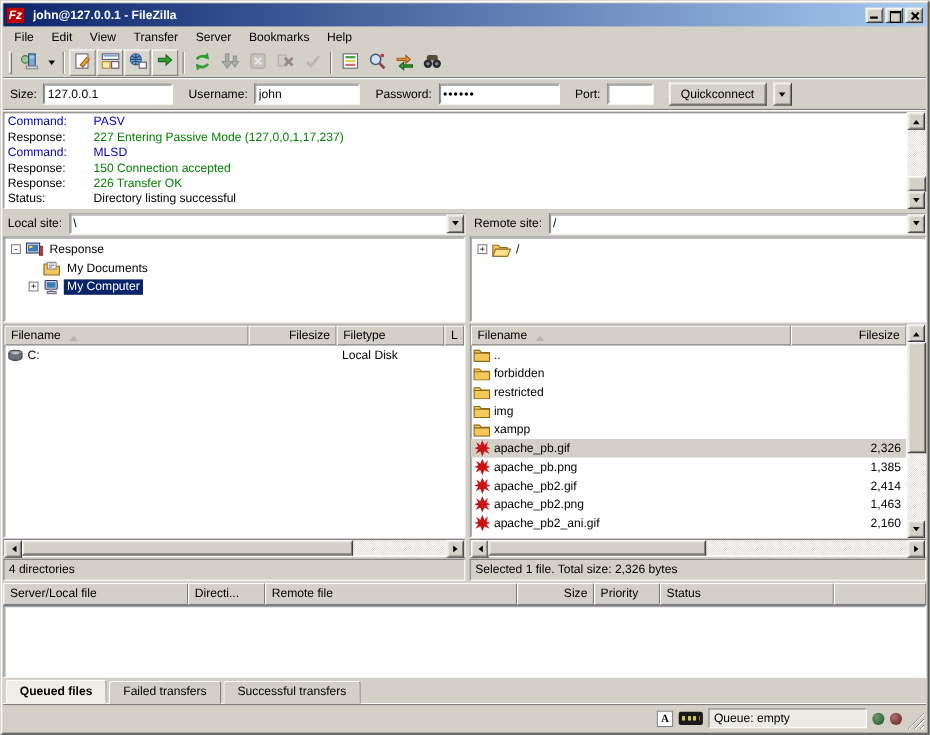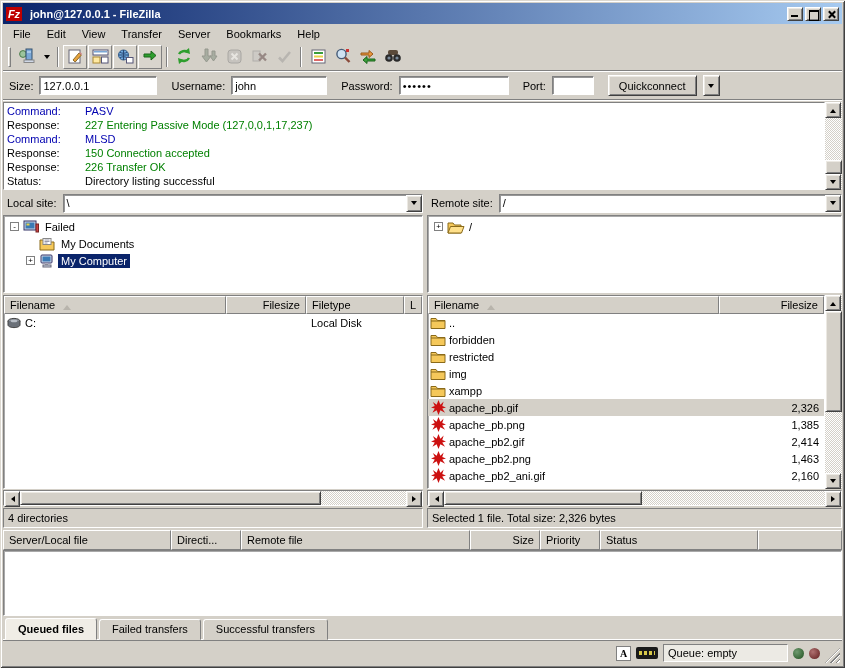--- a/index.html
+++ b/index.html
@@ -154,21 +154,21 @@
   .tab.active{ font-weight:bold; background:#F0EDE6; padding-top:4px; }
 
   
   .statusbar{ height:24px; flex:0 0 24px; display:flex; align-items:center; justify-content:flex-end;
     gap:5px; padding:2px 2px 2px 6px; }
   .ascii-ind{ width:15px; height:15px; background:#fff; border:1px solid #808080; text-align:center;
     font:bold 10px/14px "Liberation Serif",serif; }
   .speed-badge{ width:22px; height:12px; background:#1a1a1a; border-radius:2px; position:relative; }
   .speed-badge::after{ content:""; position:absolute; left:3px; top:4px; width:16px; height:4px;
     background:repeating-linear-gradient(to right,#d8c84a 0 3px,transparent 3px 5px); }
-  .queue-ind{ width:125px; height:18px; display:flex; align-items:center; padding:0 4px;
+  .queue-ind{ width:144px; height:18px; display:flex; align-items:center; padding:0 4px;
     background:#ECEAE4; border:1px solid; border-color:#808080 #fff #fff #808080; }
   .led{ width:11px; height:11px; border-radius:50%; }
   .led-green{ background:radial-gradient(circle at 35% 35%, #6f9a6f, #1e4f1e); }
   .led-red{ background:radial-gradient(circle at 35% 35%, #b07070, #5f1c1c); }
   .grip{ width:15px; height:15px; align-self:flex-end;
     background:repeating-linear-gradient(135deg, transparent 0 2px, #808080 2px 3px, #fff 3px 4px);
     clip-path:polygon(100% 0, 100% 100%, 0 100%); }
 </style>
 </head>
 <body>
@@ -369,21 +369,21 @@
       </div>
       <div class="treebox">
         <div class="tree-item">
           <span class="expander">-</span>
           <span class="tree-icon"><svg width="16" height="14" viewBox="0 0 16 14">
                 <rect x="1" y="1" width="12" height="9" fill="#cfd8e8" stroke="#336"></rect>
                 <rect x="2.5" y="2.5" width="9" height="6" fill="#3a7ab5"></rect>
                 <rect x="3.5" y="3.5" width="3" height="2" fill="#e8d24a"></rect>
                 <rect x="13" y="4" width="2.5" height="8" fill="#c44" stroke="#722"></rect>
               </svg></span>
-          <span class="tree-label">Failed</span>
+          <span class="tree-label">Response</span>
         </div>
         <div class="tree-item">
           <span class="tree-indent"></span>
           <span class="expander none"></span>
           <span class="tree-icon"><svg width="16" height="14" viewBox="0 0 16 14">
                 <path d="M1 3h5l1.5 2H15v8H1z" fill="#f5c85a" stroke="#8a6a1a"></path>
                 <rect x="4" y="1.5" width="8" height="6" fill="#fff" stroke="#888"></rect>
                 <path d="M5.5 3h5M5.5 4.5h5M5.5 6h3" stroke="#99a"></path>
               </svg></span>
           <span class="tree-label">My Documents</span>

